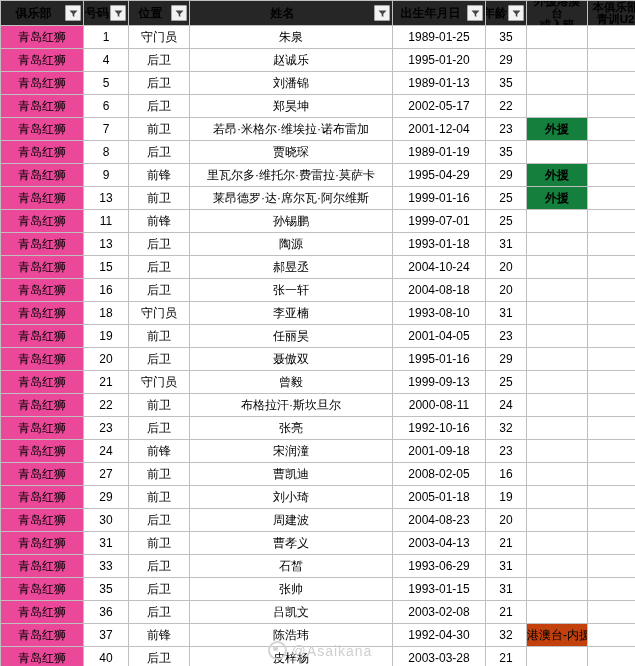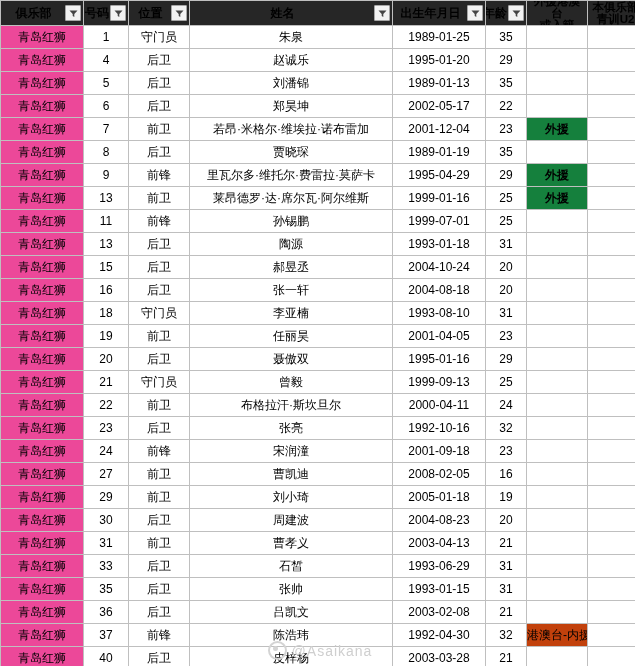--- a/index.html
+++ b/index.html
@@ -372,21 +372,21 @@
         <td class="dob col-dob">1999-09-13</td>
         <td class="age col-age">25</td>
         <td class="foreign col-foreign"></td>
         <td class="youth col-youth"></td>
       </tr>
       <tr>
         <td class="club col-club">青岛红狮</td>
         <td class="num col-num">22</td>
         <td class="pos col-pos">前卫</td>
         <td class="name col-name">布格拉汗·斯坎旦尔</td>
-        <td class="dob col-dob">2000-04-11</td>
+        <td class="dob col-dob">2000-08-11</td>
         <td class="age col-age">24</td>
         <td class="foreign col-foreign"></td>
         <td class="youth col-youth"></td>
       </tr>
       <tr>
         <td class="club col-club">青岛红狮</td>
         <td class="num col-num">23</td>
         <td class="pos col-pos">后卫</td>
         <td class="name col-name">张亮</td>
         <td class="dob col-dob">1992-10-16</td>

